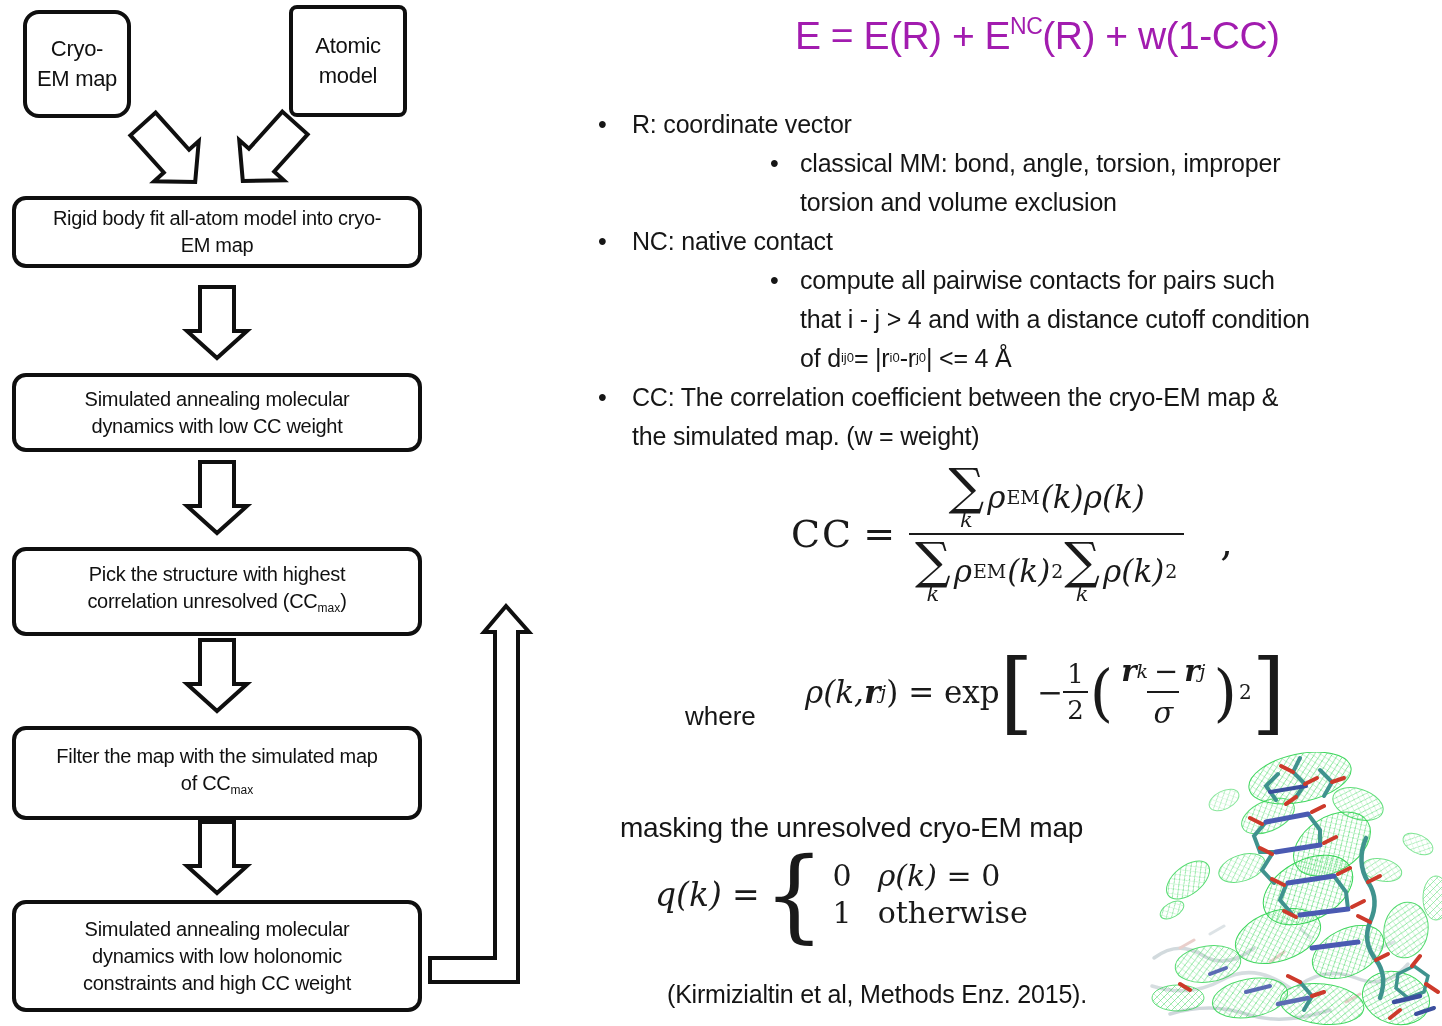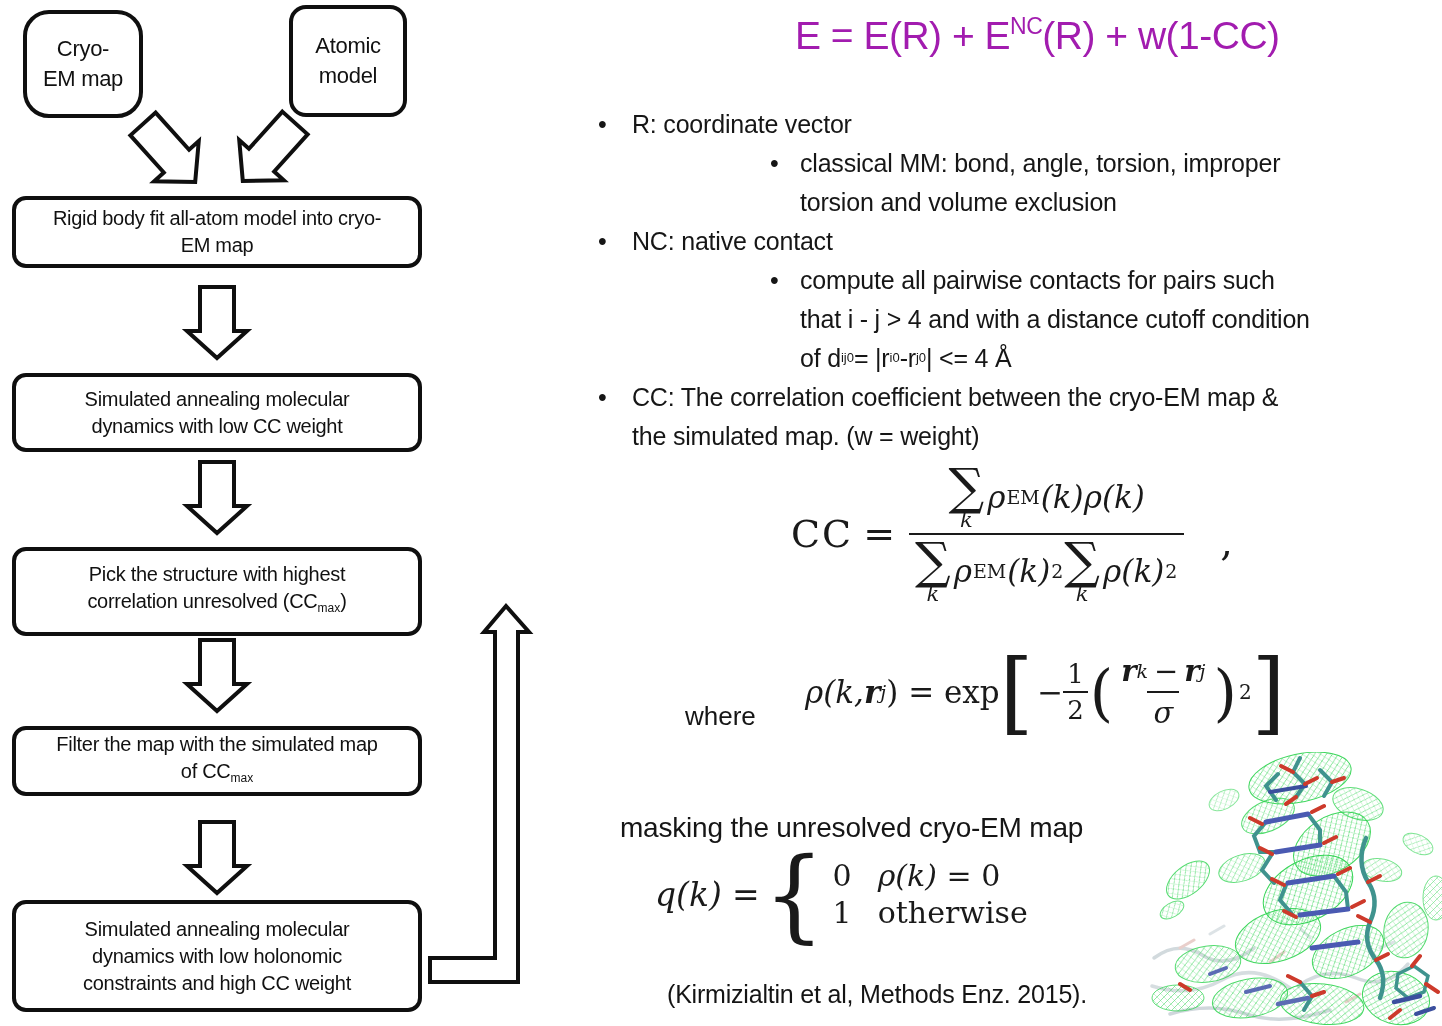--- a/index.html
+++ b/index.html
@@ -4,27 +4,27 @@
 <style>
   html,body { margin:0; padding:0; background:#ffffff; }
   .canvas { position:relative; width:1442px; height:1026px; background:#fff; overflow:hidden;
             font-family:"Liberation Sans", sans-serif; color:#111; }
 
   
   .fbox { position:absolute; box-sizing:border-box; border:4px solid #0f0f0f; border-radius:14px;
           background:#fff; display:flex; flex-direction:column; justify-content:center; align-items:center;
           text-align:center; letter-spacing:-0.3px; }
   .fbox .bl { white-space:nowrap; }
-  #box-cryo   { left:23px;  top:10px;  width:120px; height:108px; border-radius:26px; font-size:22px; line-height:30px;align-items:center; }
-  #box-atomic { left:289px; top:5px;   width:118px; height:112px; border-radius:17px; font-size:22px; line-height:30px; }
+  #box-cryo   { left:23px;  top:10px;  width:108px; height:108px; border-radius:16px; font-size:22px; line-height:30px;align-items:center; }
+  #box-atomic { left:289px; top:5px;   width:118px; height:112px; border-radius:8px; font-size:22px; line-height:30px; }
   .wide  { left:12px; width:410px; font-size:20px; line-height:27px; }
   #box-rigid   { top:196px; height:72px; }
   #box-sa-low  { top:373px; height:79px; }
   #box-pick    { top:547px; height:89px; }
-  #box-filter  { top:726px; height:70px; }
+  #box-filter  { top:726px; height:94px; }
   #box-sa-high { top:900px; height:112px; }
   sub.mx { font-size:12px; vertical-align:-4px; letter-spacing:0; }
 
   #arrows { position:absolute; left:0; top:0; pointer-events:none; }
 
   
   .energy { position:absolute; left:795px; top:13px; font-size:39px; letter-spacing:-0.5px; white-space:nowrap; color:#a21caf; }
   .energy sup { font-size:23px; vertical-align:15px; }
 
   

